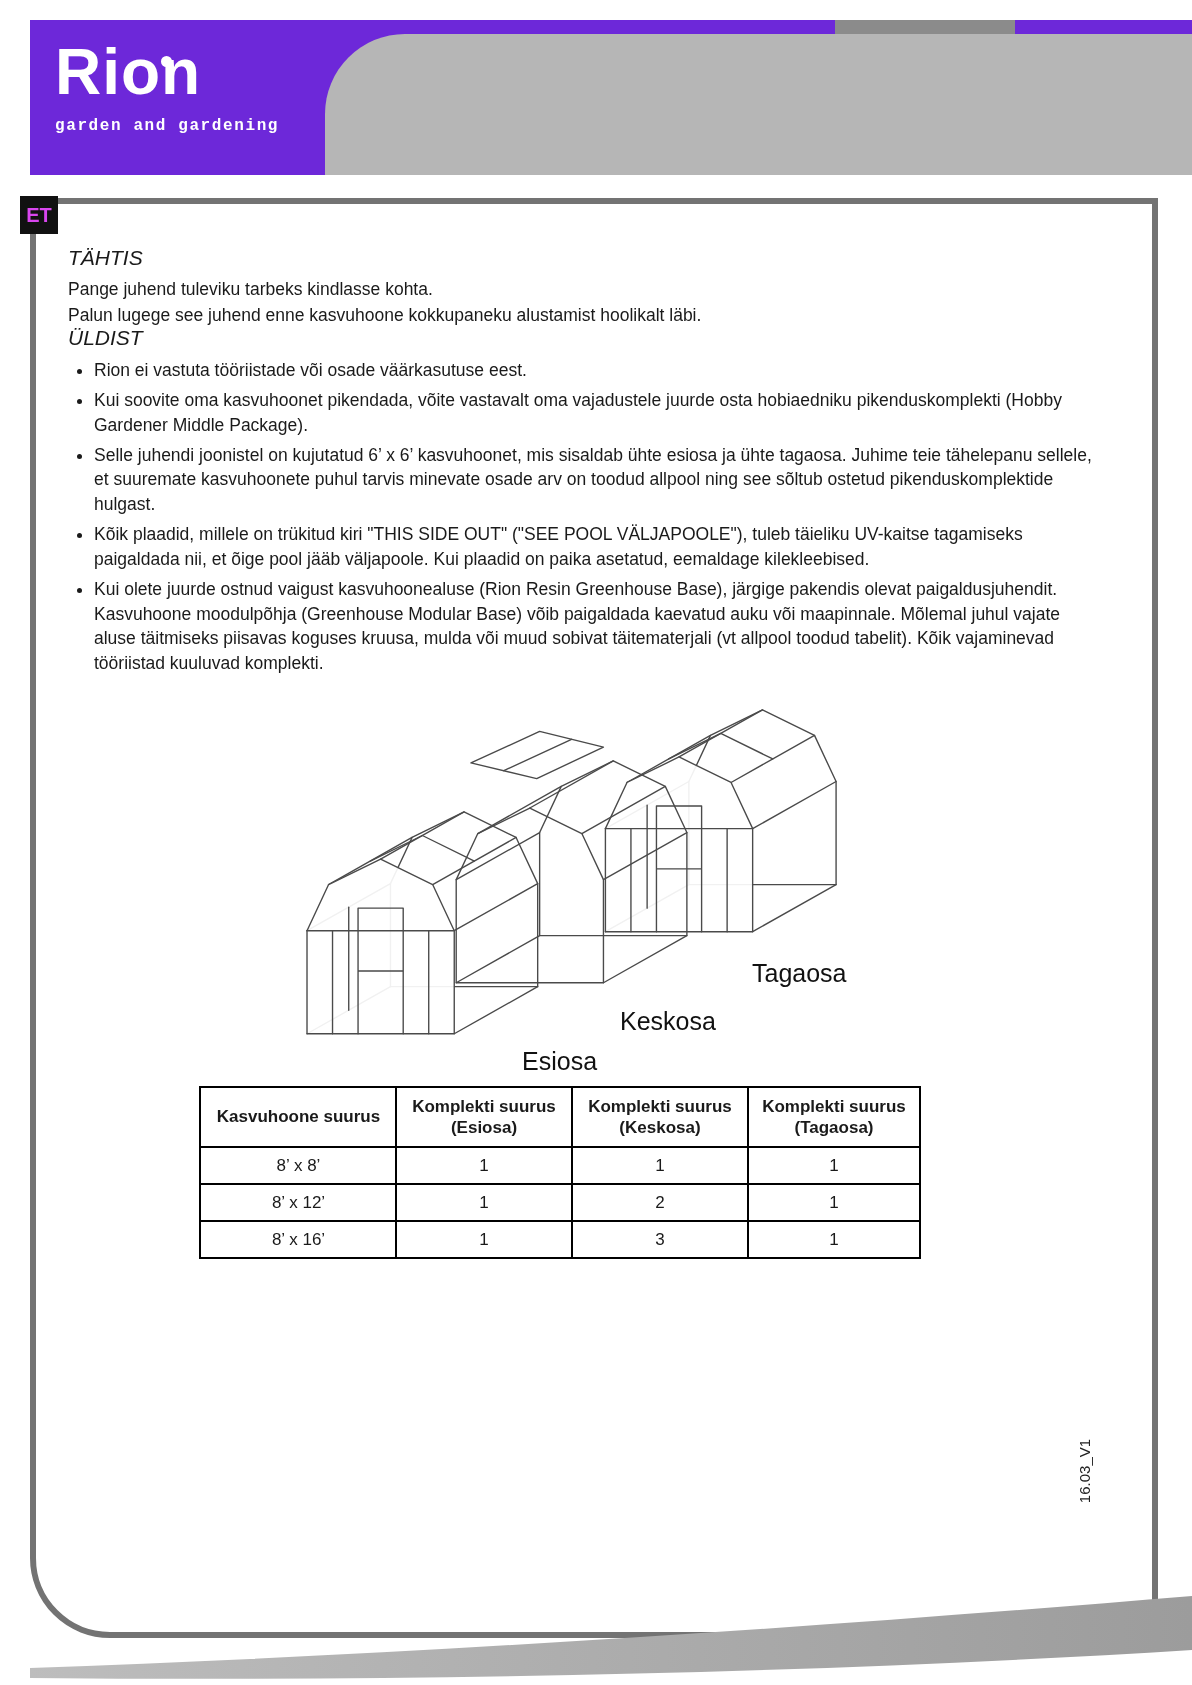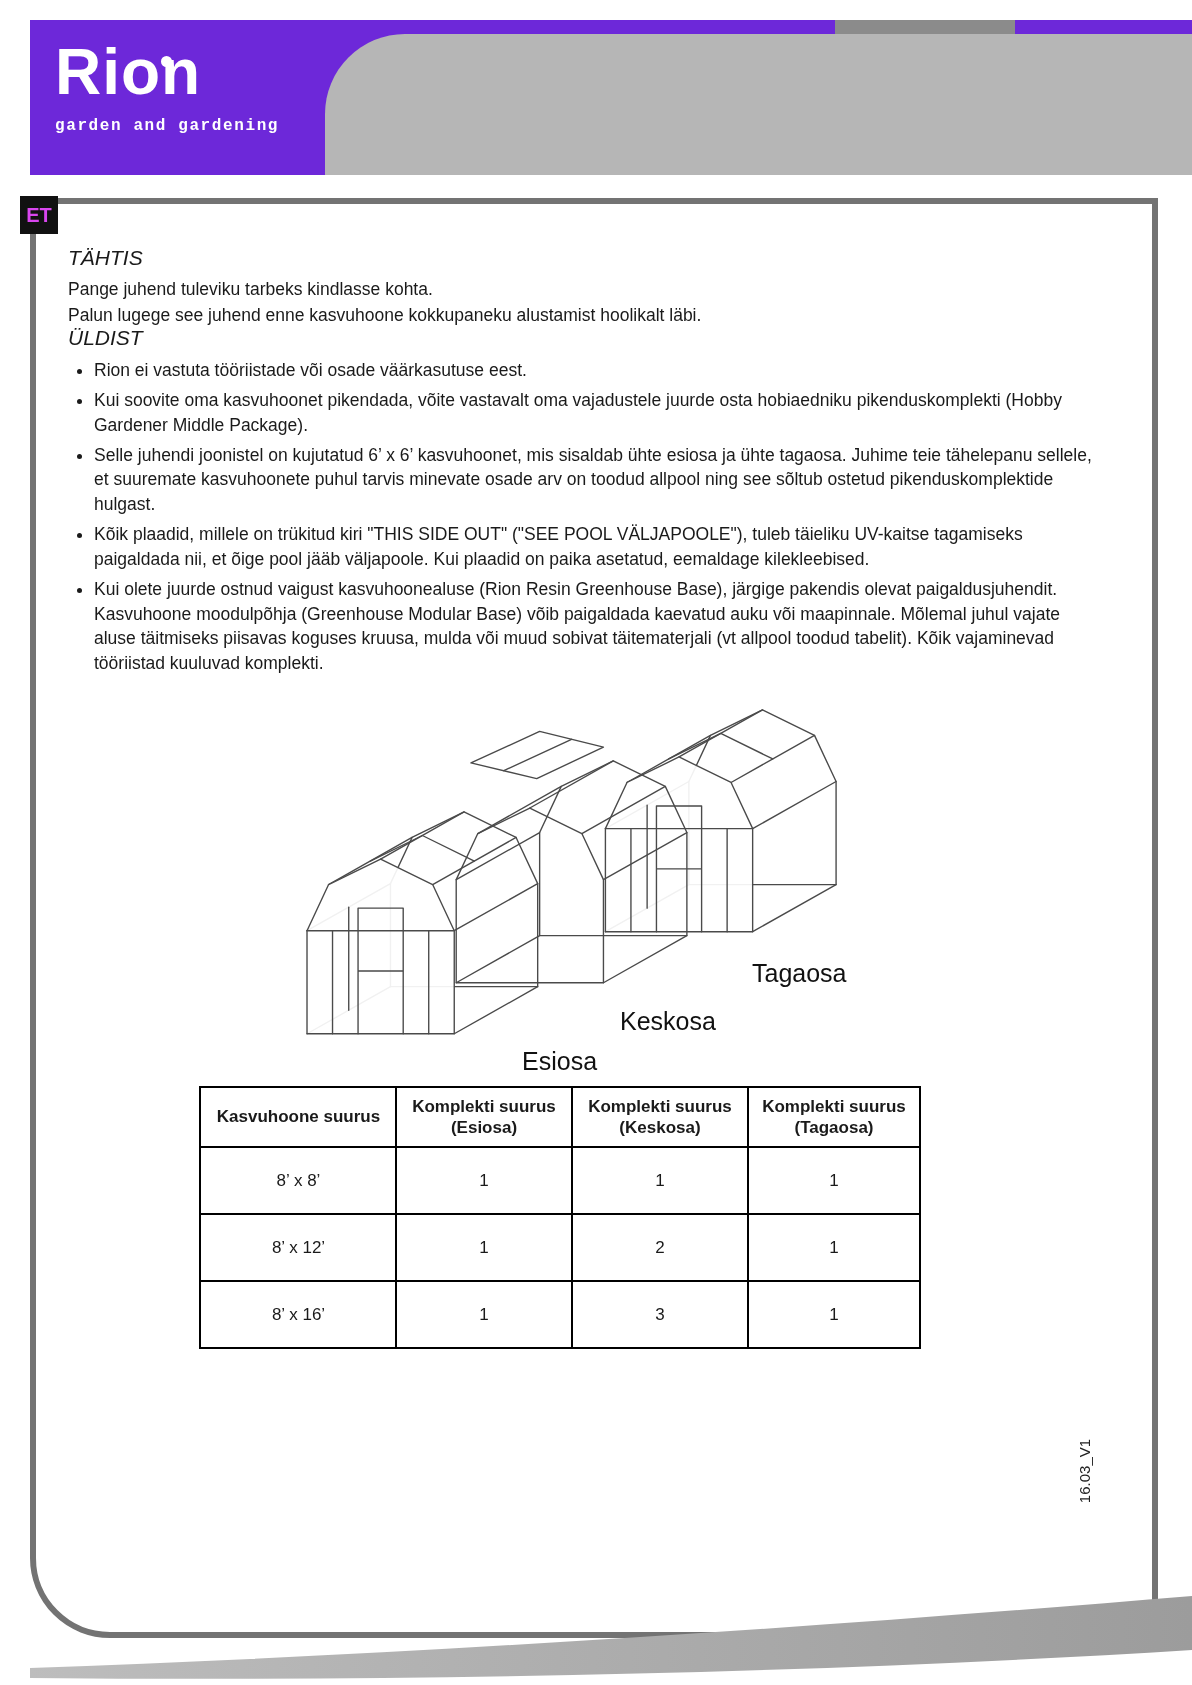--- a/index.html
+++ b/index.html
@@ -42,21 +42,21 @@
   .diagram-svg { position:absolute; left:263px; top:498px; width:550px; height:373px; }
   .diagram-label { position:absolute; font-size:25px; color:#111; }
   .label-back   { left:716px; top:755px; }
   .label-middle { left:584px; top:803px; }
   .label-front  { left:451px; top:843px;margin-left:35px; }
 
   
   table.parts { position:absolute; left:163px; top:882px; border-collapse:collapse; background:#fff; }
   table.parts th, table.parts td { border:2px solid #000; font-size:17px; }
   table.parts th { font-weight:bold; text-align:center; white-space:pre-line; height:54px; padding:2px 8px; line-height:1.25; }
-  table.parts td { height:31px; text-align:center; padding:17px 8px; }
+  table.parts td { height:31px; text-align:center; padding:2px 8px; }
   table.parts th.first, table.parts td.first { text-align:center; padding-left:9px; }
 
   
   .version {
     position:absolute; left:995px; top:1257px; width:110px; height:20px;
     font-size:15px; color:#222; transform:rotate(-90deg); text-align:center;
   }
 
   
   .bottom-swoosh { position:absolute; left:0; top:1580px; width:1192px; height:105px; z-index:2; }

